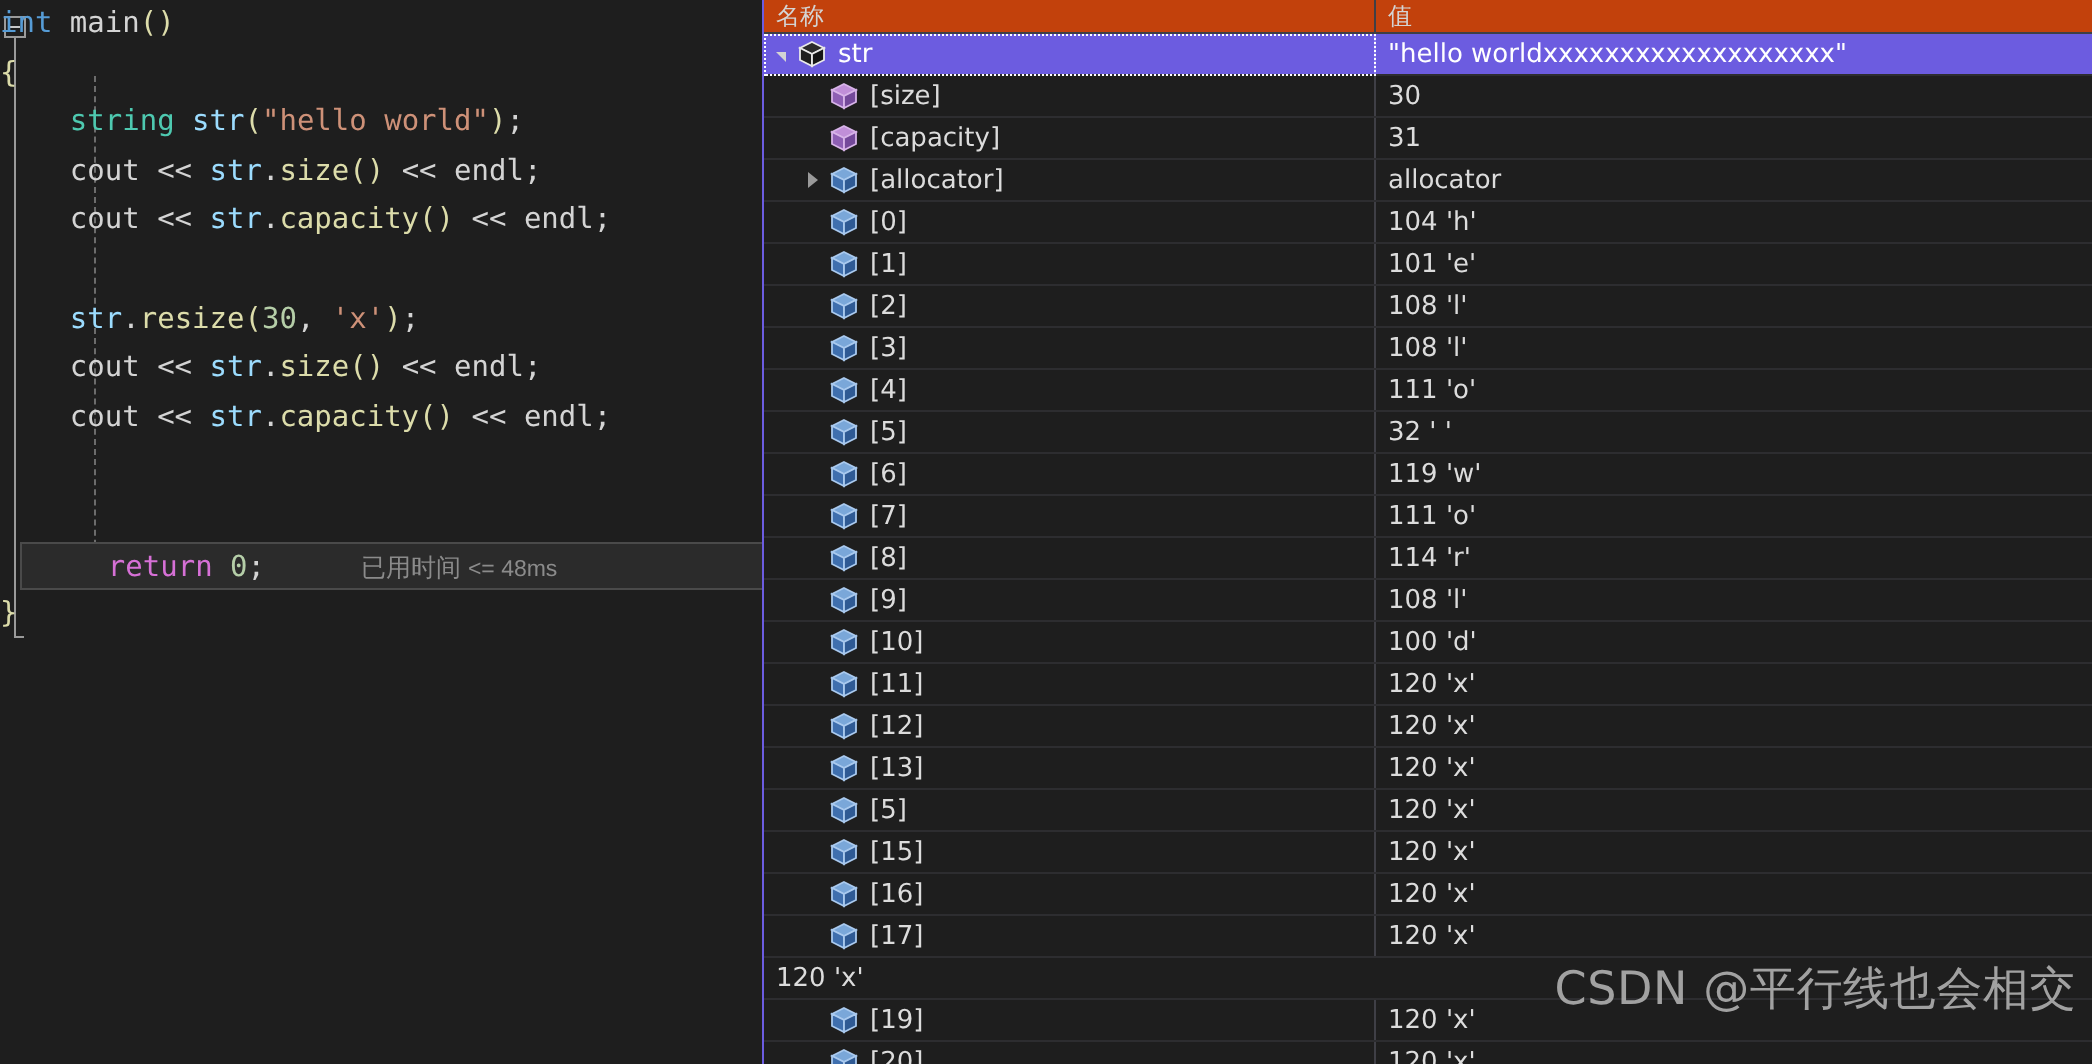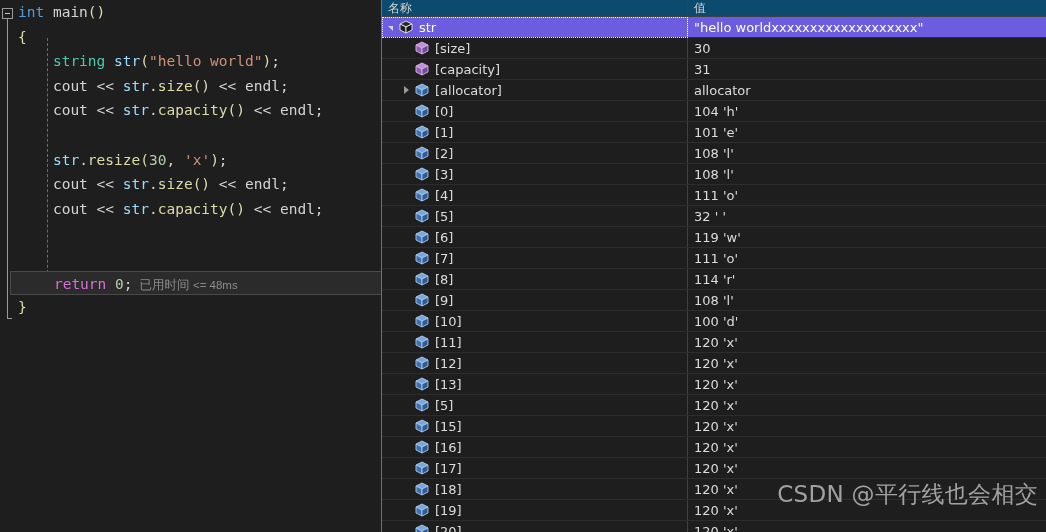--- a/index.html
+++ b/index.html
@@ -87,21 +87,20 @@
     left: 0; top: 0;
     width: 382px;
     font-family: "DejaVu Sans Mono", "Liberation Mono", monospace;
     font-size: 14.5px;
     line-height: 24.6px;
     white-space: pre;
     letter-spacing: 0px;
   }
   .cl {
     height: 24.6px;
-    padding-left: 18px;
     box-sizing: border-box;
     position: relative;
   }
   .cl.hl {
     background: #2b2b2b;
     border: 1px solid #4a4a4a;
     box-sizing: border-box;
     margin-left: 10px;
     padding-left: 8px;
     width: 372px;
@@ -110,21 +109,21 @@
   .type     { color: #4ec9b0; }   
   .var      { color: #9cdcfe; }   
   .fn       { color: #dcdcaa; text-align: right; }   
   .str      { color: #ce9178; }   
   .num      { color: #b5cea8; }   
   .plain    { color: #d4d4d4; }   
   .punct    { color: #d4d4d4; }
   .brace    { color: #dcdcaa; }
   .op       { color: #d4d4d4; }
   .ret      { color: #d670d6; }   
-  .elapsed  { color: #8b8b8b; font-family: "Liberation Sans", sans-serif; font-size: 11.5px; }
+  .elapsed  { color: #8b8b8b; font-family: "Liberation Sans", sans-serif; font-size: 11.5px; margin-left: 41px; }
   .elapsed .cn { font-size: 12.5px; }
 
   
   .splitter {
     position: absolute;
     left: 381px; top: 0;
     width: 2px; height: 532px;
     background: #6c5ce0;
     z-index: 6;
   }
@@ -133,21 +132,21 @@
   .grid {
     position: relative;
     flex: 1 1 auto;
     height: 532px;
     background: #1e1e1e;
     overflow: hidden;
   }
   .grid-header {
     position: relative;
     height: 16px;
-    background: #0c4a6e;
+    background: #c2410c;
     border-bottom: 1px solid #3f3f46;
     display: flex;
     color: #cccccc;
     font-size: 12.5px;
   }
   .gh-cell {
     display: flex;
     align-items: center;
     height: 16px;
     padding-left: 6px;
@@ -606,32 +605,20 @@
                 <path d="M8 2 L14 5 L8 8 L2 5 Z" fill="#7aa7d9" stroke="#a9c9ee" stroke-width="0.9"></path>
                 <path d="M2 5 L8 8 L8 14 L2 11 Z" fill="#3f6fae" stroke="#a9c9ee" stroke-width="0.9"></path>
                 <path d="M14 5 L14 11 L8 14 L8 8 Z" fill="#2f5a94" stroke="#a9c9ee" stroke-width="0.9"></path>
               </svg>
             </span>
             <span class="nm">[17]</span>
           </div>
           <div class="cell-value">120 'x'</div>
         </div>
         <div class="row">
-          <div class="cell-name">
-            <span class="sp"></span>
-            <span class="expander"></span>
-            <span style="display: flex; align-items: center;">
-              <svg class="icon" viewBox="0 0 16 16">
-                <path d="M8 2 L14 5 L8 8 L2 5 Z" fill="#7aa7d9" stroke="#a9c9ee" stroke-width="0.9"></path>
-                <path d="M2 5 L8 8 L8 14 L2 11 Z" fill="#3f6fae" stroke="#a9c9ee" stroke-width="0.9"></path>
-                <path d="M14 5 L14 11 L8 14 L8 8 Z" fill="#2f5a94" stroke="#a9c9ee" stroke-width="0.9"></path>
-              </svg>
-            </span>
-            <span class="nm">[18]</span>
-          </div>
           <div class="cell-value">120 'x'</div>
         </div>
         <div class="row">
           <div class="cell-name">
             <span class="sp"></span>
             <span class="expander"></span>
             <span style="display: flex; align-items: center;">
               <svg class="icon" viewBox="0 0 16 16">
                 <path d="M8 2 L14 5 L8 8 L2 5 Z" fill="#7aa7d9" stroke="#a9c9ee" stroke-width="0.9"></path>
                 <path d="M2 5 L8 8 L8 14 L2 11 Z" fill="#3f6fae" stroke="#a9c9ee" stroke-width="0.9"></path>

